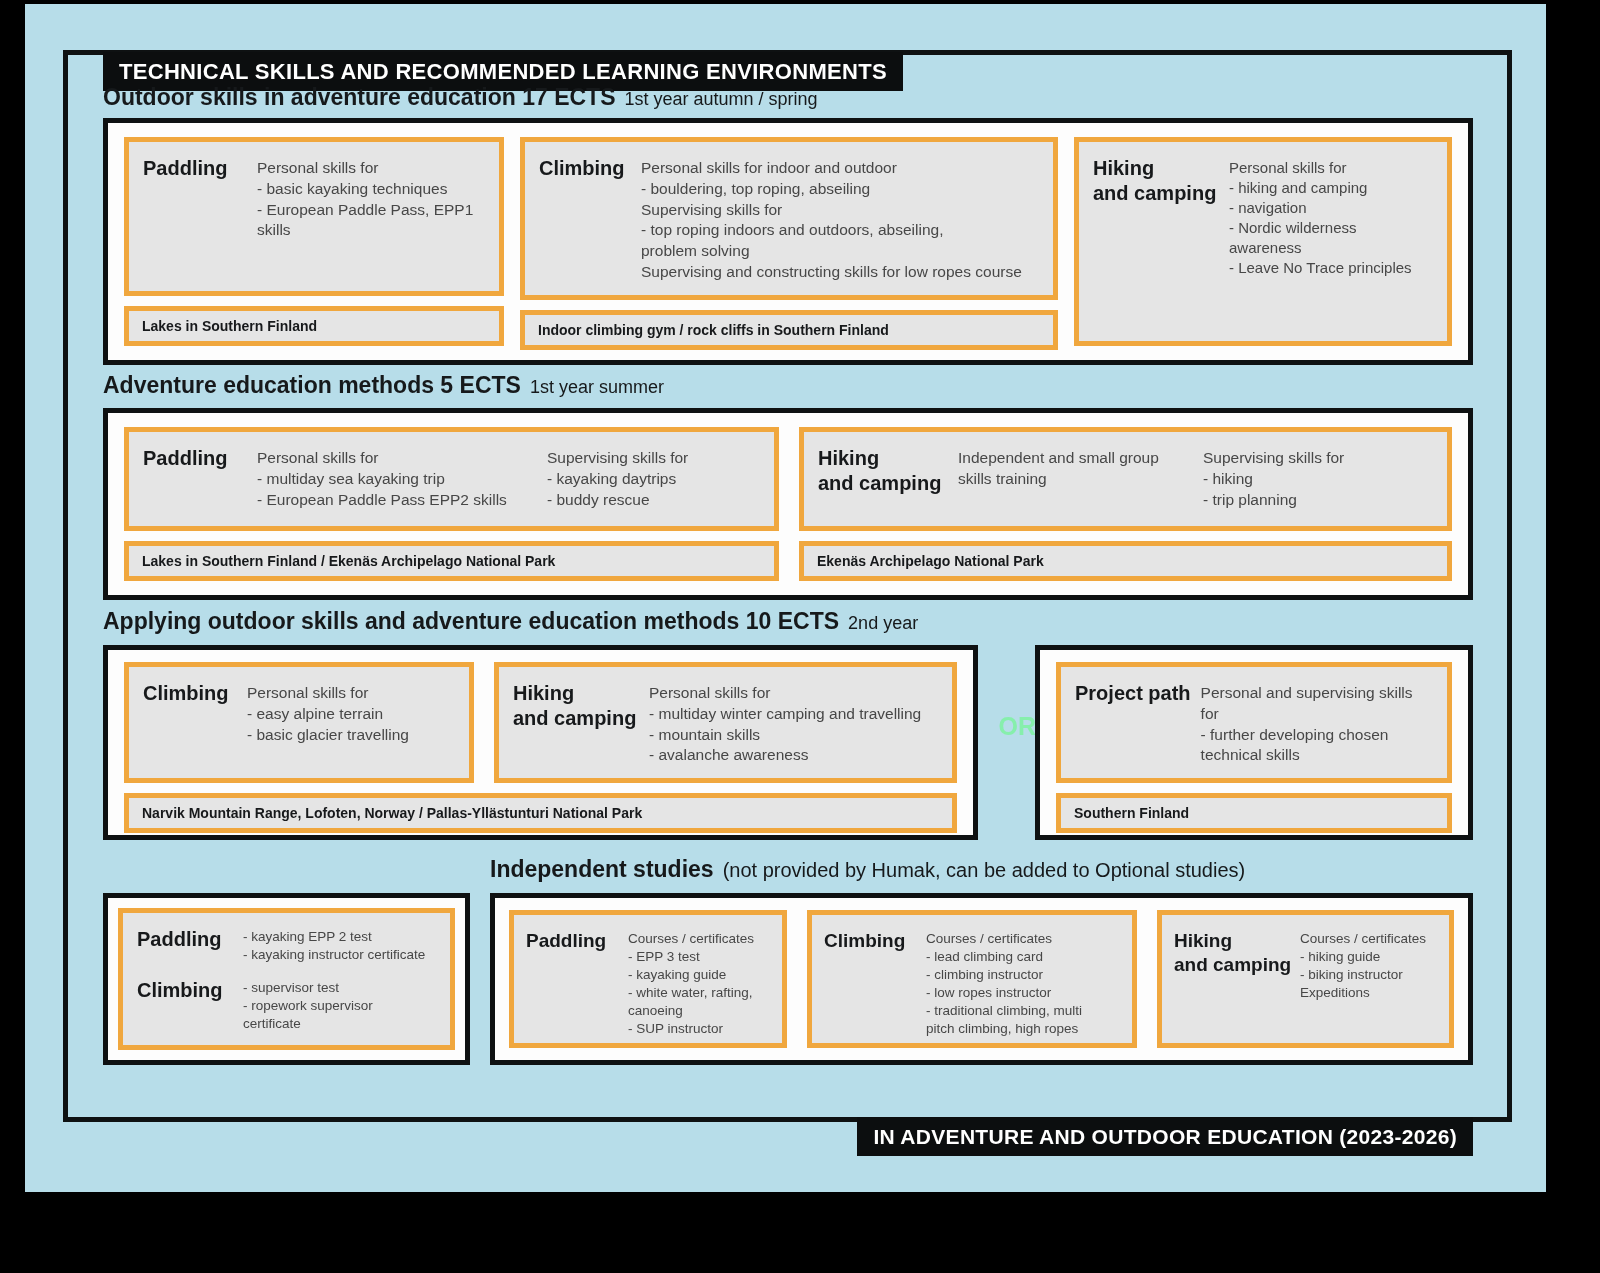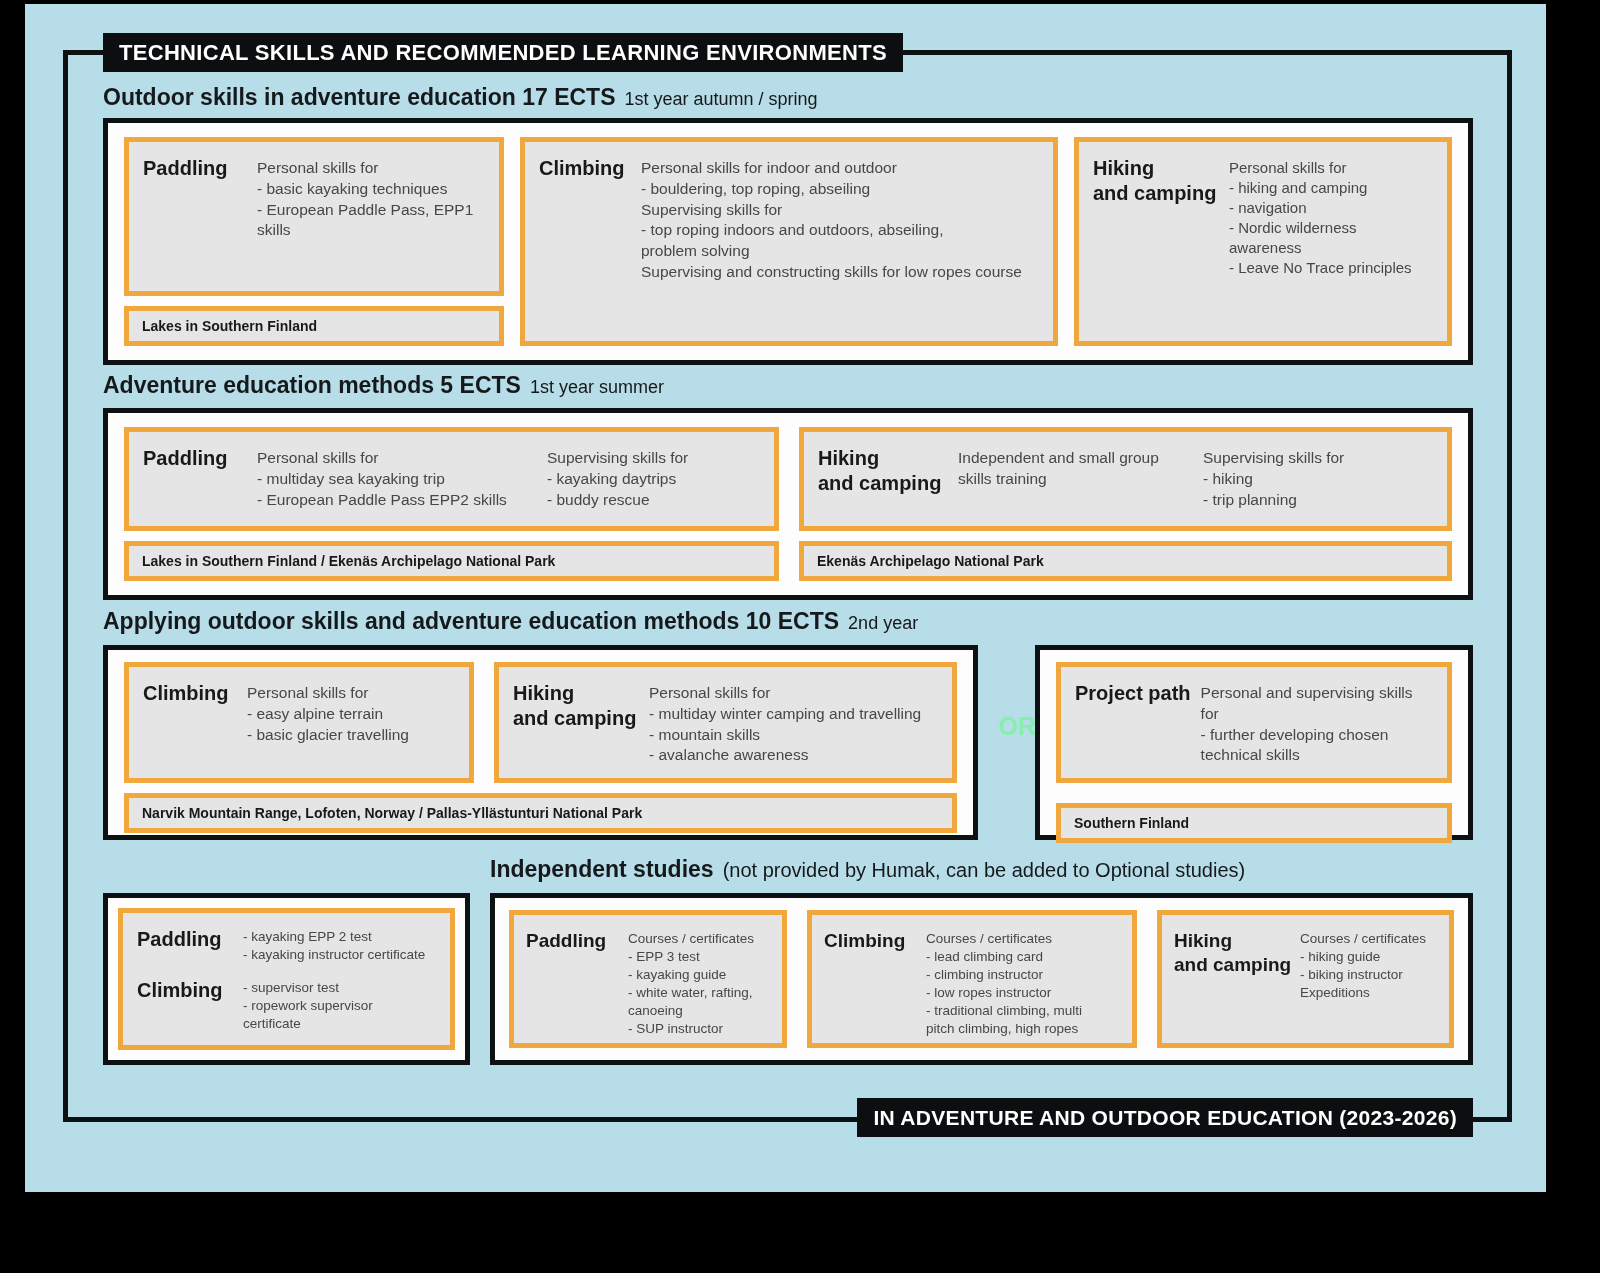--- a/index.html
+++ b/index.html
@@ -7,21 +7,21 @@
   body {
     background:#000;
     font-family:"Liberation Sans", sans-serif;
     position:relative;
     overflow:hidden;
   }
   .blue-bg { position:absolute; left:25px; top:4px; width:1521px; height:1188px; background:#b7dde9; }
   .frame { position:absolute; left:63px; top:50px; width:1449px; height:1072px; border:5px solid #0e1112; }
   .black-bar {
     position:absolute; background:#0c0e0f; color:#fff;
-    display:flex; align-items:center; font-weight:bold; letter-spacing:.3px;
+    display:flex; align-items:center; font-weight:bold; letter-spacing:.3px;margin-top:19px;
   }
   .title-bar { left:103px; top:33px; height:39px; padding:0 16px; font-size:22px; }
   .footer-bar { right:127px; top:1098px; height:39px; padding:0 16px; font-size:21px; }
 
   .sec-heading { position:absolute; display:flex; align-items:baseline; gap:9px; color:#16191b; white-space:nowrap; }
   .h-main { font-weight:bold; font-size:23px; }
   .h-sub  { font-weight:normal; font-size:18px; }
   .h-main.small { font-size:21px;margin-top:32px; }
 
   .container {
@@ -48,21 +48,21 @@
   
   .s2h { left:103px; top:372px; }
   .s2c { left:103px; top:408px; width:1370px; height:192px; gap:20px; }
   .s2c .skill-box { flex:1; }
   .desc-cols { display:flex; gap:30px; }
 
   
   .s3h { left:103px; top:608px; }
   .s3cL { left:103px; top:645px; width:875px; height:195px; flex-direction:column; gap:10px; padding:12px 16px; }
   .s3row { display:flex; gap:20px; flex:1; }
-  .s3cR { left:1035px; top:645px; width:438px; height:195px; flex-direction:column; gap:20px; padding:12px 16px; }
+  .s3cR { left:1035px; top:645px; width:438px; height:195px; flex-direction:column; gap:10px; padding:12px 16px; }
   .s3cR .skill-box { flex:1; }
   .or-label { left:976px; top:712px; width:60px; }
 
   
   .s4hL { left:103px; top:858px; }
   .s4hR { left:490px; top:856px; }
   .s4cL { left:103px; top:893px; width:367px; height:172px; padding:10px; }
   .s4cL .obox { flex:1; padding:12px 14px; display:flex; flex-direction:column; gap:12px; }
   .s4row { display:flex; gap:10px; }
   .s4row .skill-label { width:96px; }
@@ -98,20 +98,21 @@
   <div class="col" style="width:538px">
     <div class="obox skill-box">
       <div class="skill-label" style="width:88px">Climbing</div>
       <div class="skill-desc">Personal skills for indoor and outdoor
 - bouldering, top roping, abseiling
 Supervising skills for
 - top roping indoors and outdoors, abseiling,
   problem solving
 Supervising and constructing skills for low ropes course</div>
     </div>
+    <div class="obox loc-box">Indoor climbing gym / rock cliffs in Southern Finland</div>
   </div>
   <div class="col" style="flex:1">
     <div class="obox skill-box" style="gap:10px">
       <div class="skill-label" style="width:126px">Hiking
 and camping</div>
       <div class="skill-desc" style="font-size:15px">Personal skills for
 - hiking and camping
 - navigation
 - Nordic wilderness awareness
 - Leave No Trace principles</div>

